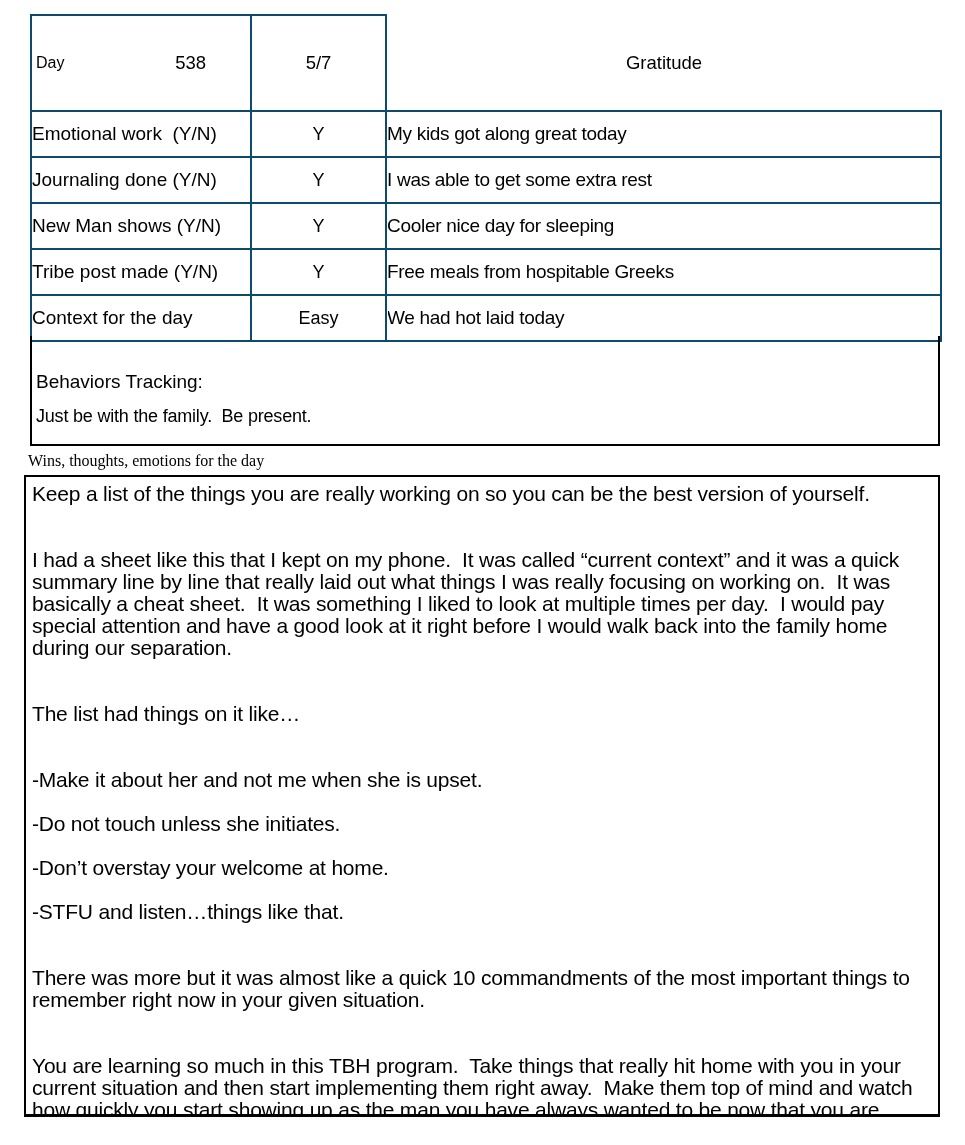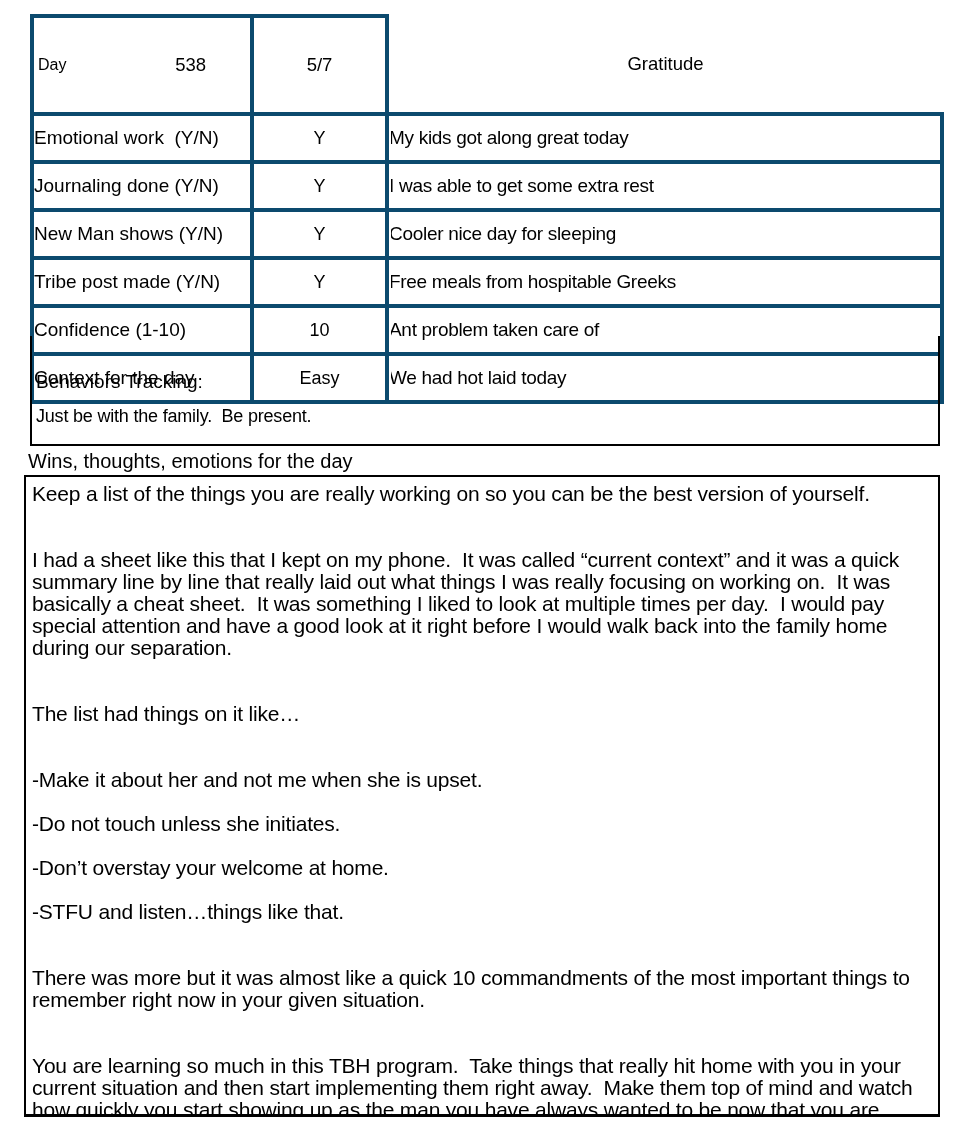--- a/index.html
+++ b/index.html
@@ -16,21 +16,21 @@
   
   table.track {
     position: absolute;
     left: 30px;
     top: 14px;
     width: 910px;
     border-collapse: collapse;
     table-layout: fixed;
   }
   table.track th, table.track td {
-    border: 4px solid #0c4a6e;
+    border: 2px solid #0c4a6e;
     font-weight: normal;
     height: 44px;
     padding: 0;
     vertical-align: middle;
     white-space: pre-wrap;
     overflow: hidden;
   }
   .lbl { font-size: 19px; padding-left: 4px; text-align: left; }
   .val { font-size: 18px; text-align: center; }
   .grat { font-size: 19px; padding-left: 6px; text-align: left; letter-spacing: -0.3px; border-radius: 16px; }
@@ -54,22 +54,23 @@
     padding: 8px 6px 0 4px;
   }
   .behaviors-title { font-size: 19px; line-height: 28px; margin-bottom: 6px; margin-top: 24px; }
   .behaviors-body { font-size: 18px; line-height: 28px; white-space: pre-wrap; letter-spacing: -0.2px; }
 
   
   .wins-heading {
     position: absolute;
     left: 28px;
     top: 448px;
-    font-size: 20px;
+    font-size: 16px;
     line-height: 26px;
+    font-family: Liberation Serif, serif;
   }
 
   
   .notes {
     position: absolute;
     left: 24px;
     top: 475px;
     width: 916px;
     height: 642px;
     box-sizing: border-box;
@@ -126,25 +127,20 @@
       <td class="val">Y</td>
       <td class="grat">Cooler nice day for sleeping</td>
     </tr>
 
     <tr>
       <td class="lbl">Tribe post made (Y/N)</td>
       <td class="val">Y</td>
       <td class="grat">Free meals from hospitable Greeks</td>
     </tr>
 
-    <tr>
-      <td class="lbl">Confidence (1-10)</td>
-      <td class="val">10</td>
-      <td class="grat">Ant problem taken care of</td>
-    </tr>
 
     <tr>
       <td class="lbl">Context for the day</td>
       <td class="val">Easy</td>
       <td class="grat">We had hot laid today</td>
     </tr>
   </tbody>
   </table>
 
   <div class="behaviors">

